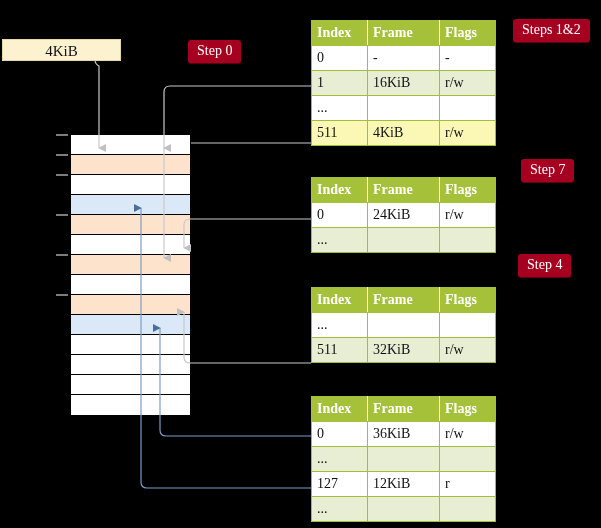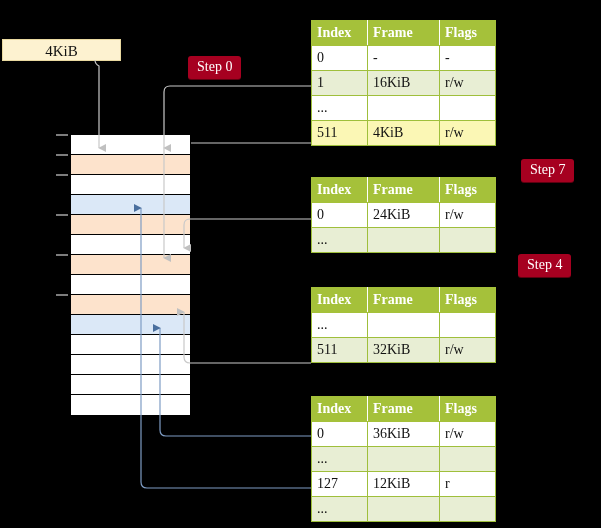--- a/index.html
+++ b/index.html
@@ -110,21 +110,22 @@
 </style>
 </head>
 <body>
 
 <div id="stage">
 
   <div class="vpage" id="vpage" style="left: 2px; top: 39px; width: 119px; height: 22px;">
     <span>4KiB</span>
   </div>
 
-  <div class="badge" id="badge-step0" style="left: 188px; top: 40px; margin-top: 16px;">Step 0</div>
+  <div class="badge" id="badge-step0" style="left: 188px; top: 40px;">Step 0</div>
+  <div class="badge" id="badge-steps12" style="left: 513px; top: 19px;">Steps 1&amp;2</div>
   <div class="badge" id="badge-step3" style="left: 521px; top: 159px;">Step 7</div>
   <div class="badge" id="badge-step4" style="left: 518px; top: 254px;">Step 4</div>
 
   <div id="memcol" style="left: 70px; top: 134px; width: 121px; height: 280px;">
       <div class="cell c-white" style="top: 0px;"></div>
       <div class="cell c-orange" style="top: 20px;"></div>
       <div class="cell c-white" style="top: 40px;"></div>
       <div class="cell c-blue" style="top: 60px;"></div>
       <div class="cell c-orange" style="top: 80px;"></div>
       <div class="cell c-white" style="top: 100px;"></div>

